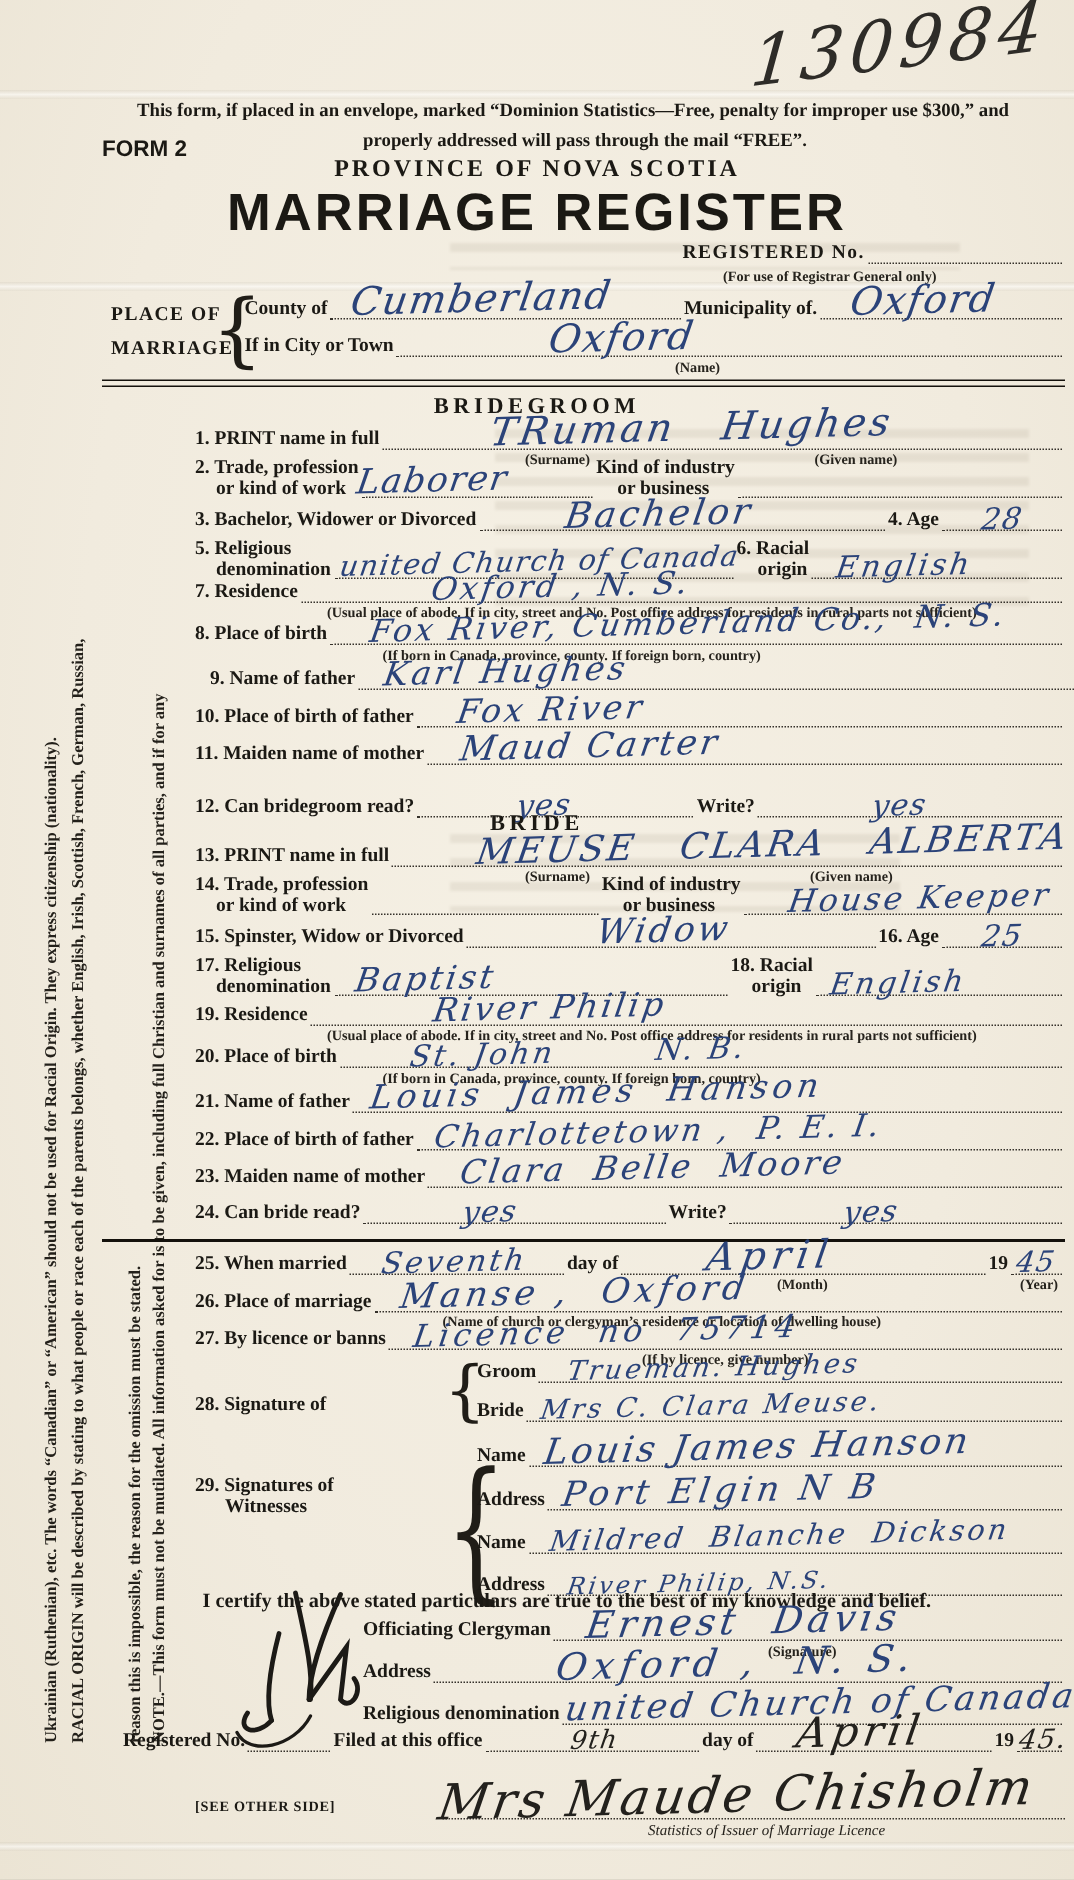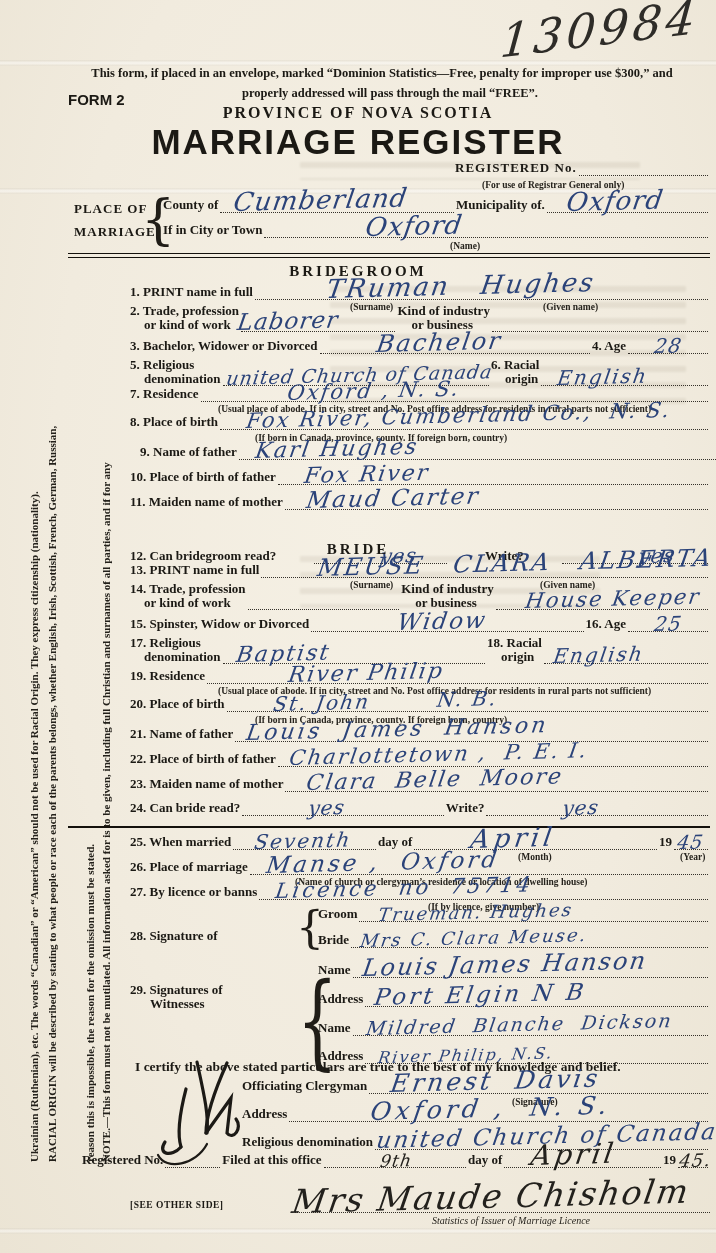--- a/index.html
+++ b/index.html
@@ -173,21 +173,21 @@
     </span>
   </div>
 
   <div class="r" style="left:130px;top:492px;width:580px;">
     <span class="lbl">11. Maiden name of mother</span>
     <span class="d">
       <span class="h" style="left:20px;font-size:23px;letter-spacing:2px;">Maud Carter</span>
     </span>
   </div>
 
-  <div class="r" style="left:130px;top:546px;width:580px;gap:36px;">
+  <div class="r" style="left:130px;top:527px;width:580px;">
     <span class="lbl">12. Can bridegroom read?</span>
     <span class="d">
       <span class="h" style="left:65px;font-size:20px;">yes</span>
     </span>
     <span class="lbl">Write?</span>
     <span class="d" style="flex:1.1;">
       <span class="h" style="left:75px;font-size:20px;">yes</span>
     </span>
   </div>
 

